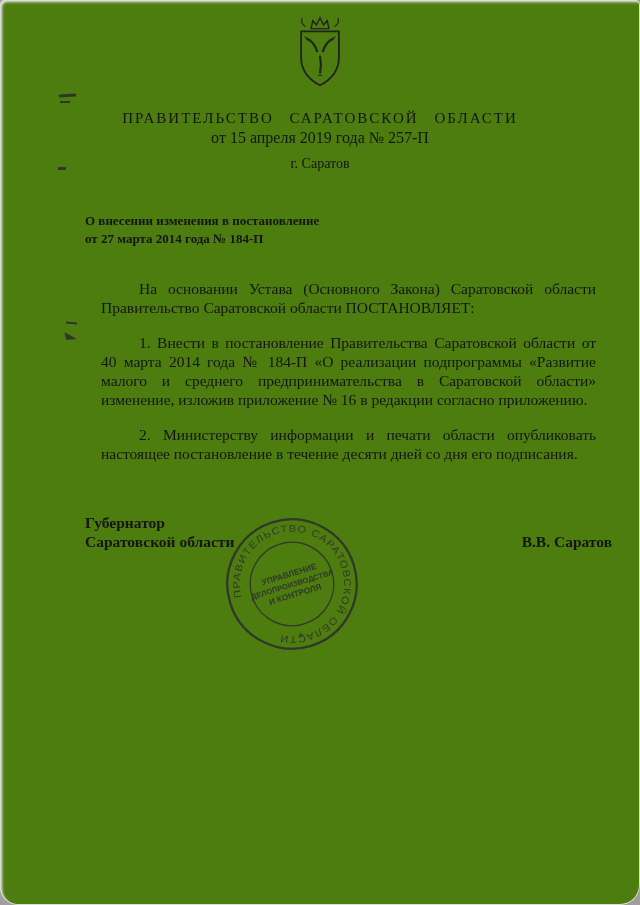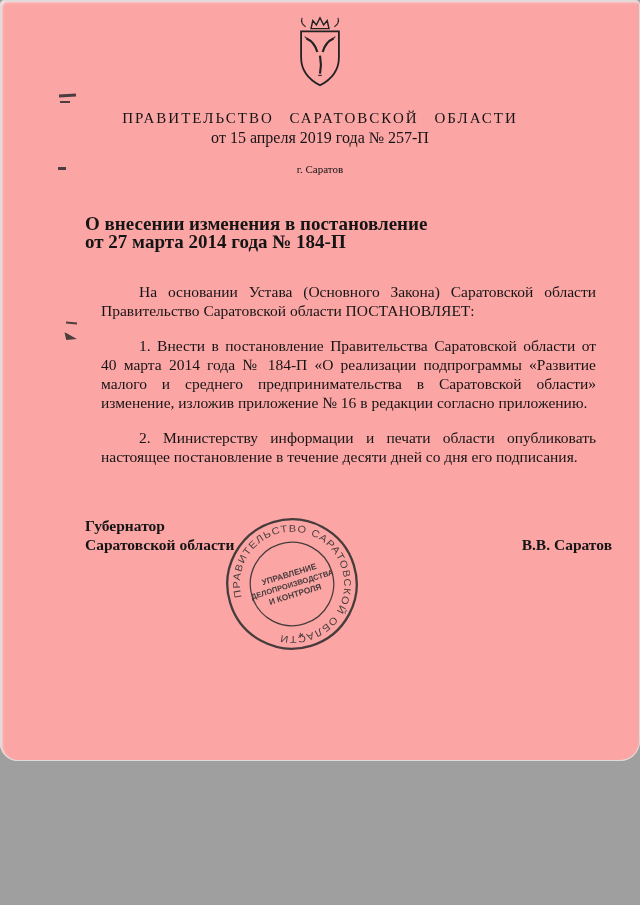--- a/index.html
+++ b/index.html
@@ -1,31 +1,31 @@
 <!DOCTYPE html>
 <html><head>
 <meta charset="utf-8">
 <style>
   html,body{margin:0;padding:0;}
   body{
     width:640px;height:905px;background:#9f9f9f;
     font-family:"Liberation Serif","DejaVu Serif",serif;color:#151515;
   }
   .page{
-    position:relative;width:640px;height:761px;background:#fca5a5;
+    position:relative;width:640px;height:905px;background:#4d7c0f;
     border-radius:5px 5px 20px 18px;overflow:hidden;box-sizing:border-box;
     box-shadow:inset 0 0 0 1px #dcdcdc, inset 2px 2px 3px #eee;
   }
   .header{text-align:center;padding-top:14px;}
   .emblem{display:inline-block;}
   .org-line{margin-top:16px;font-size:15px;letter-spacing:2px;word-spacing:10px;white-space:nowrap;}
   .doc-type{margin-top:13px;font-size:20px;font-weight:bold;letter-spacing:8px;white-space:nowrap;}
   .date-line{margin-top:2px;font-size:16px;}
-  .city{margin-top:16px;font-size:11px;}
-  .subject{margin:40px 30px 0 85px;font-weight:bold;font-size:19px;line-height:18px;}
+  .city{margin-top:9px;font-size:14px;}
+  .subject{margin:40px 30px 0 85px;font-weight:bold;font-size:13px;line-height:18px;}
   .body-text{margin:31px 28px 0 85px;font-size:15.5px;line-height:19px;text-align:justify;}
   .body-text p{margin:16px;text-indent:38px;}
   .signature{
     margin:50px 28px 0 85px;display:flex;justify-content:space-between;align-items:flex-end;
     font-weight:bold;font-size:15.5px;line-height:19px;gap:36px;
   }
   .stamp{
     position:absolute;left:219px;top:511px;width:146px;height:146px;
     opacity:0.88;pointer-events:none;
   }

